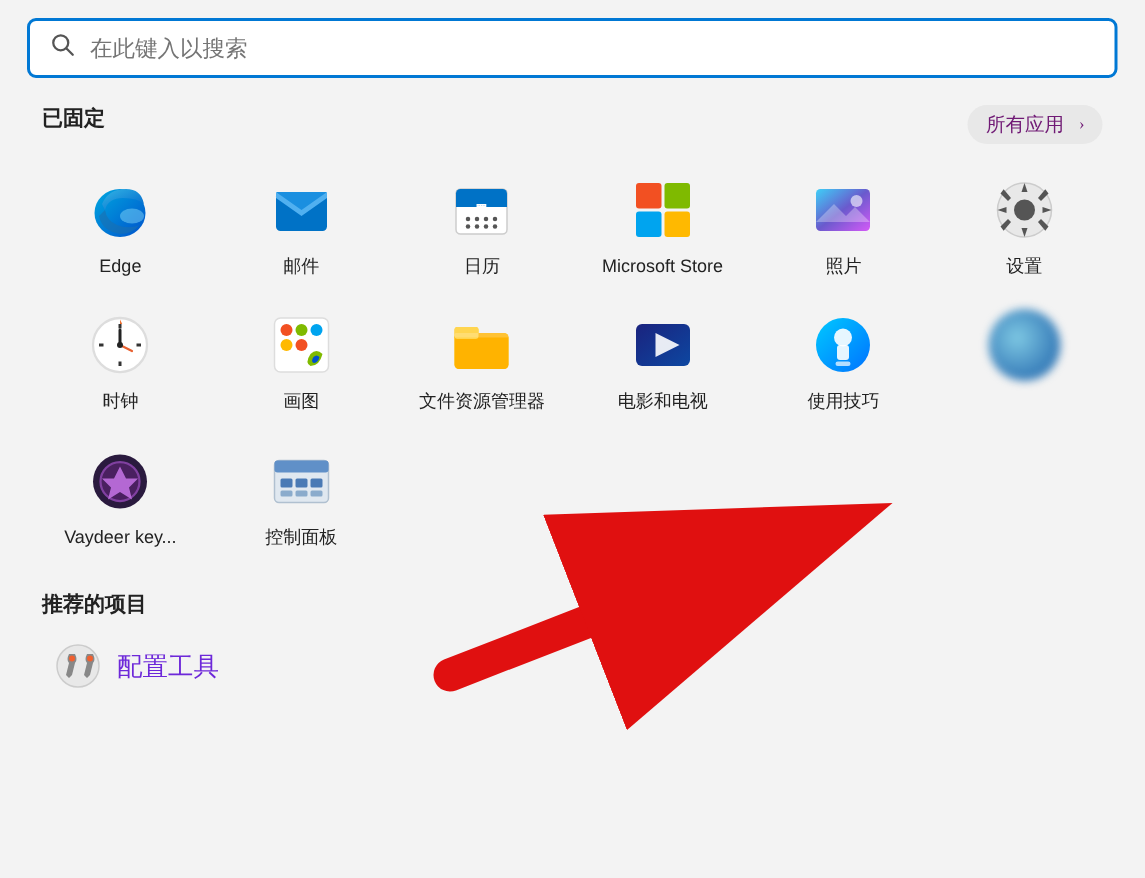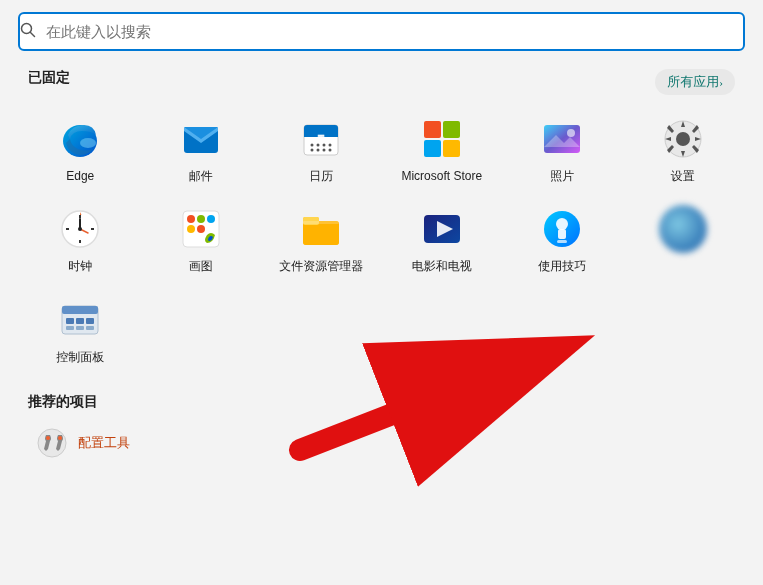--- a/index.html
+++ b/index.html
@@ -13,21 +13,21 @@
     }
 
     
     .search-bar {
       margin: 12px 18px 0 18px;
       display: flex;
       align-items: center;
       background: #fff;
       border: 2px solid #0078d4;
       border-radius: 6px;
-      padding: 8px 0;
+      padding: 8px 14px;
       gap: 10px;
     }
     .search-icon-wrap {
       color: #555;
       font-size: 15px;
     }
     .search-input {
       border: none;
       outline: none;
       font-size: 15px;
@@ -45,23 +45,23 @@
       margin: 18px 28px 10px 28px;
     }
     .section-title {
       font-size: 14px;
       font-weight: 600;
       color: #222;
     }
     .all-apps-btn {
       display: flex;
       align-items: center;
-      gap: 0;
+      gap: 10px;
       font-size: 13px;
-      color: #0f766e;
+      color: #701a75;
       background: #e8e8e8;
       border: none;
       border-radius: 14px;
       padding: 4px 12px;
       cursor: pointer;
       font-family: Liberation Serif, serif;
     }
     .all-apps-btn .chevron {
       font-size: 11px;
     }
@@ -131,22 +131,22 @@
     }
     .rec-icon {
       width: 32px;
       height: 32px;
       display: flex;
       align-items: center;
       justify-content: center;
       font-size: 24px;
     }
     .rec-label {
-      font-size: 13px;
-      color: #c2410c;
+      font-size: 17px;
+      color: #6d28d9;
     }
 
     
     .arrow-overlay {
       position: absolute;
       pointer-events: none;
     }
 
     
     .icon-svg {
@@ -366,20 +366,30 @@
   </div>
 
   <div class="app-item">
     <div class="app-icon">
       <div class="app-icon-blur"></div>
     </div>
     <span class="app-label"></span>
   </div>
 
 
+  <div class="app-item">
+    <div class="app-icon">
+      <svg class="icon-svg" viewBox="0 0 44 44" xmlns="http://www.w3.org/2000/svg">
+        <circle cx="22" cy="22" r="18" fill="#2a1a3e"></circle>
+        <circle cx="22" cy="22" r="13" fill="#4a2060" stroke="#8040a0" stroke-width="1.5"></circle>
+        <polygon points="22,12 26,20 34,20 28,26 30,34 22,29 14,34 16,26 10,20 18,20" fill="#c070e0" opacity="0.9"></polygon>
+      </svg>
+    </div>
+    <span class="app-label">Vaydeer key...</span>
+  </div>
 
   <div class="app-item">
     <div class="app-icon">
       <svg class="icon-svg" viewBox="0 0 44 44" xmlns="http://www.w3.org/2000/svg">
         <rect x="4" y="8" width="36" height="28" rx="3" fill="#e0e8f0" stroke="#b0c0d0" stroke-width="1"></rect>
         <rect x="4" y="8" width="36" height="8" rx="2" fill="#6090c8"></rect>
 
         <rect x="8" y="20" width="8" height="6" rx="1" fill="#4a7ab5"></rect>
         <rect x="18" y="20" width="8" height="6" rx="1" fill="#4a7ab5"></rect>
         <rect x="28" y="20" width="8" height="6" rx="1" fill="#4a7ab5"></rect>

